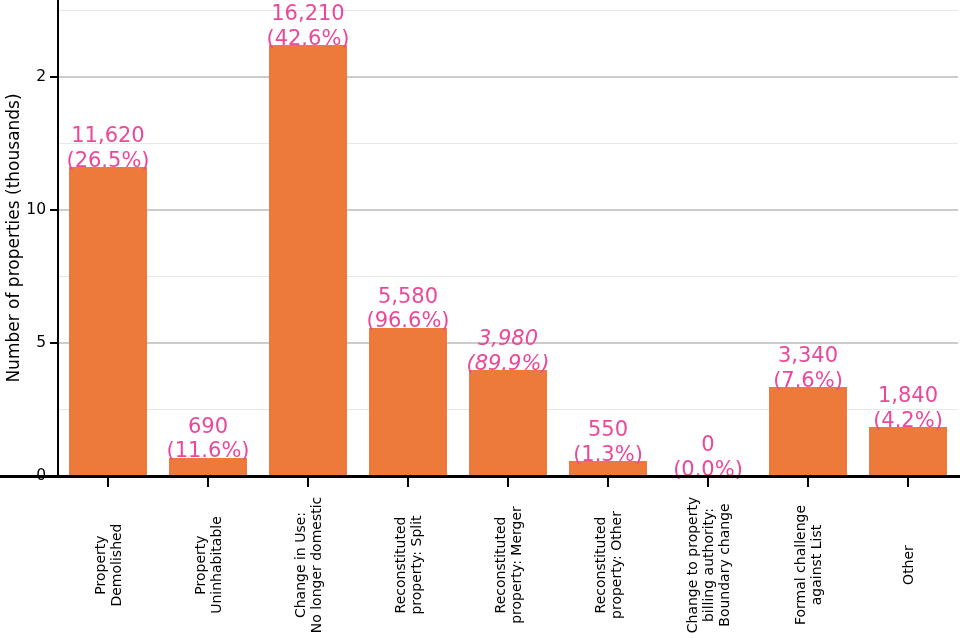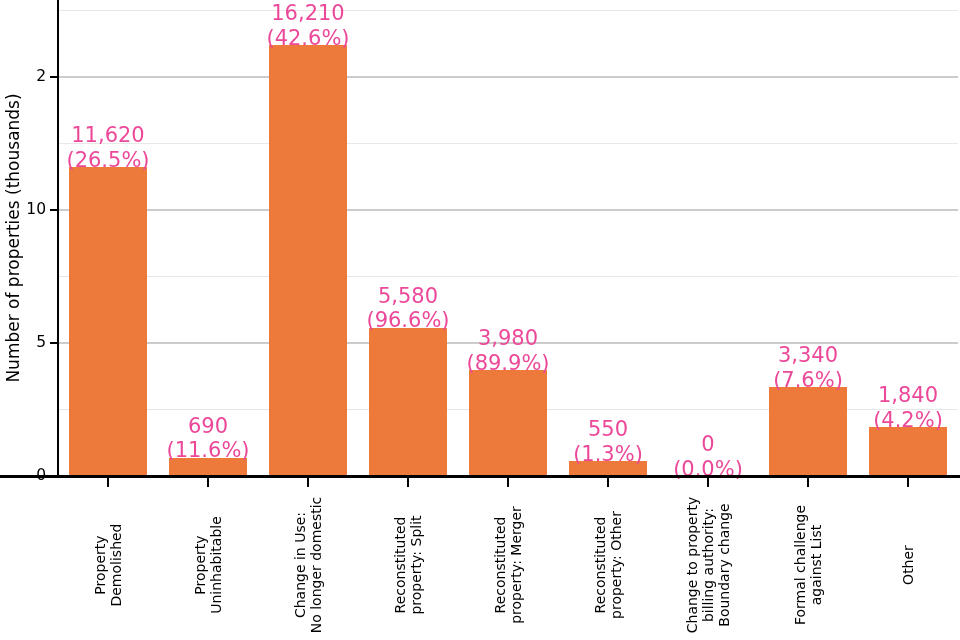--- a/index.html
+++ b/index.html
@@ -182,21 +182,21 @@
         <div>(11.6%)</div>
       </div>
       <div class="barlabel" style="left: 218px; width: 180px; top: 0.940782px;">
         <div>16,210</div>
         <div>(42.6%)</div>
       </div>
       <div class="barlabel" style="left: 318px; width: 180px; top: 283.616px;">
         <div>5,580</div>
         <div>(96.6%)</div>
       </div>
-      <div class="barlabel" style="left: 418px; width: 180px; top: 326.163px;">
+      <div class="barlabel" style="left: 418px; width: 180px; top: 326.163px; font-style: italic;">
         <div>3,980</div>
         <div>(89.9%)</div>
       </div>
       <div class="barlabel" style="left: 518px; width: 180px; top: 417.374px;">
         <div>550</div>
         <div>(1.3%)</div>
       </div>
       <div class="barlabel" style="left: 618px; width: 180px; top: 432px;">
         <div>0</div>
         <div>(0.0%)</div>

